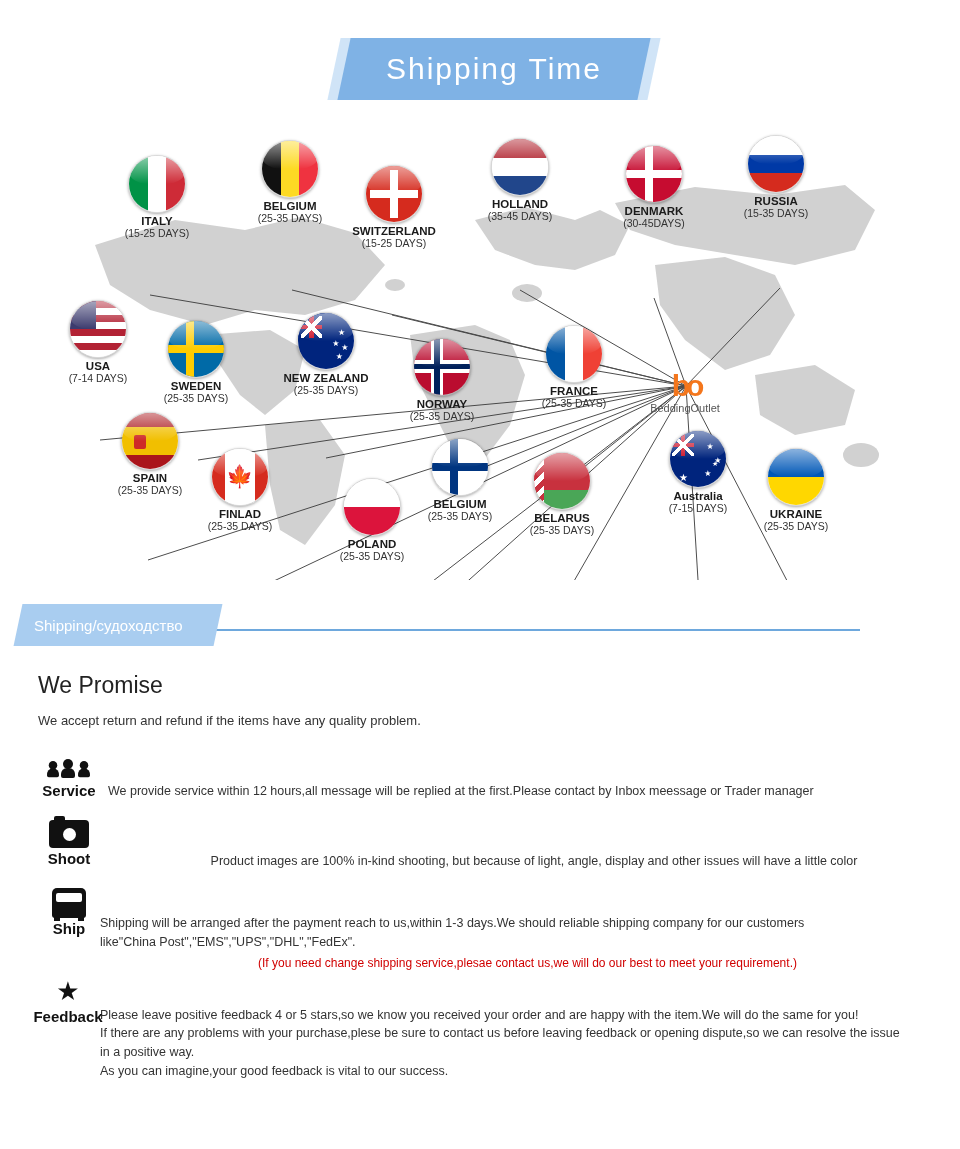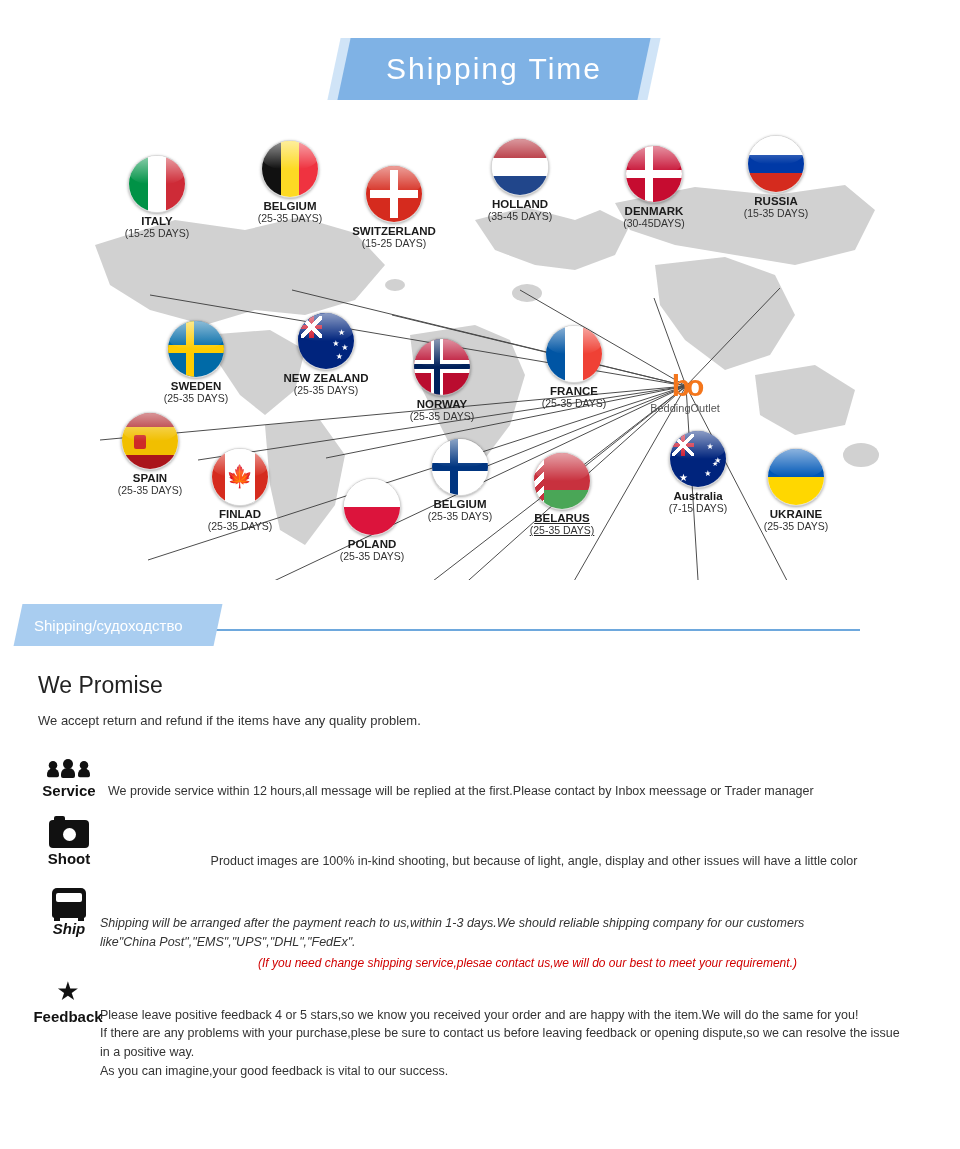--- a/index.html
+++ b/index.html
@@ -280,20 +280,30 @@
           <i style="background:#fff"></i>
           <i style="background:#0039a6"></i>
           <i style="background:#d52b1e"></i>
         </div>
       <div class="gloss"></div>
     </div>
     <div class="name">RUSSIA</div>
     <div class="days">(15-35 DAYS)</div>
   </div>
 
+  <div class="node" style="left:50px;top:190px;width:96px;">
+    <div class="flag">
+      <div class="fill" style="background:repeating-linear-gradient(180deg,#b22234 0 7px,#fff 7px 14px);position:relative;">
+        <div style="position:absolute;left:0;top:0;width:46%;height:50%;background:#3c3b6e;"></div>
+      </div>
+      <div class="gloss"></div>
+    </div>
+    <div class="name">USA</div>
+    <div class="days">(7-14 DAYS)</div>
+  </div>
 
   <div class="node" style="left:146px;top:210px;width:100px;">
     <div class="flag">
       <div class="fill" style="background:#006aa7;position:relative;">
         <div class="nordic-v" style="left:32%;background:#fecc00"></div>
         <div class="nordic-h" style="top:42%;background:#fecc00"></div>
       </div>
       <div class="gloss"></div>
     </div>
     <div class="name">SWEDEN</div>
@@ -385,21 +395,21 @@
       <div class="fill" style="background:#fff;position:relative;">
         <div class="nordic-v" style="left:32%;background:#003580"></div>
         <div class="nordic-h" style="top:42%;background:#003580"></div>
       </div>
       <div class="gloss"></div>
     </div>
     <div class="name">BELGIUM</div>
     <div class="days">(25-35 DAYS)</div>
   </div>
 
-  <div class="node" style="left:512px;top:342px;width:100px;text-decoration:underline;">
+  <div class="node" style="left:512px;top:342px;width:100px;">
     <div class="flag">
       <div class="fill" style="background:linear-gradient(180deg,#c8313e 0 66%,#4aa657 66% 100%);position:relative;">
         <div style="position:absolute;left:0;top:0;width:18%;height:100%;background:
           repeating-linear-gradient(135deg,#fff 0 5px,#c8313e 5px 10px);"></div>
       </div>
       <div class="gloss"></div>
     </div>
     <div class="name">BELARUS</div>
     <div class="days">(25-35 DAYS)</div>
   </div>
@@ -460,21 +470,21 @@
   </div>
 
   <div class="row" style="margin-top:12px;">
     <div class="icon-col">
       <div class="cam"></div>
       <div class="cap">Shoot</div>
     </div>
     <div class="txt" style="margin-left:108px;padding-top:34px;text-align:center;">Product images are 100% in-kind shooting, but because of light, angle, display and other issues will have a little color</div>
   </div>
 
-  <div class="row" style="margin-top:12px;font-style:italic;">
+  <div class="row" style="margin-top:12px;">
     <div class="icon-col">
       <div class="bus"></div>
       <div class="cap">Ship</div>
     </div>
     <div class="txt" style="margin-left:100px;padding-top:28px;width:745px;">Shipping will be arranged after the payment reach to us,within 1-3 days.We should reliable shipping company for our customers like"China Post","EMS","UPS","DHL","FedEx".</div>
     <div class="note" style="margin-left:258px;padding-top:4px;">(If you need change shipping service,plesae contact us,we will do our best to meet your requirement.)</div>
   </div>
 
   <div class="row" style="margin-top:6px;">
     <div class="icon-col" style="width:92px;left:22px;">

